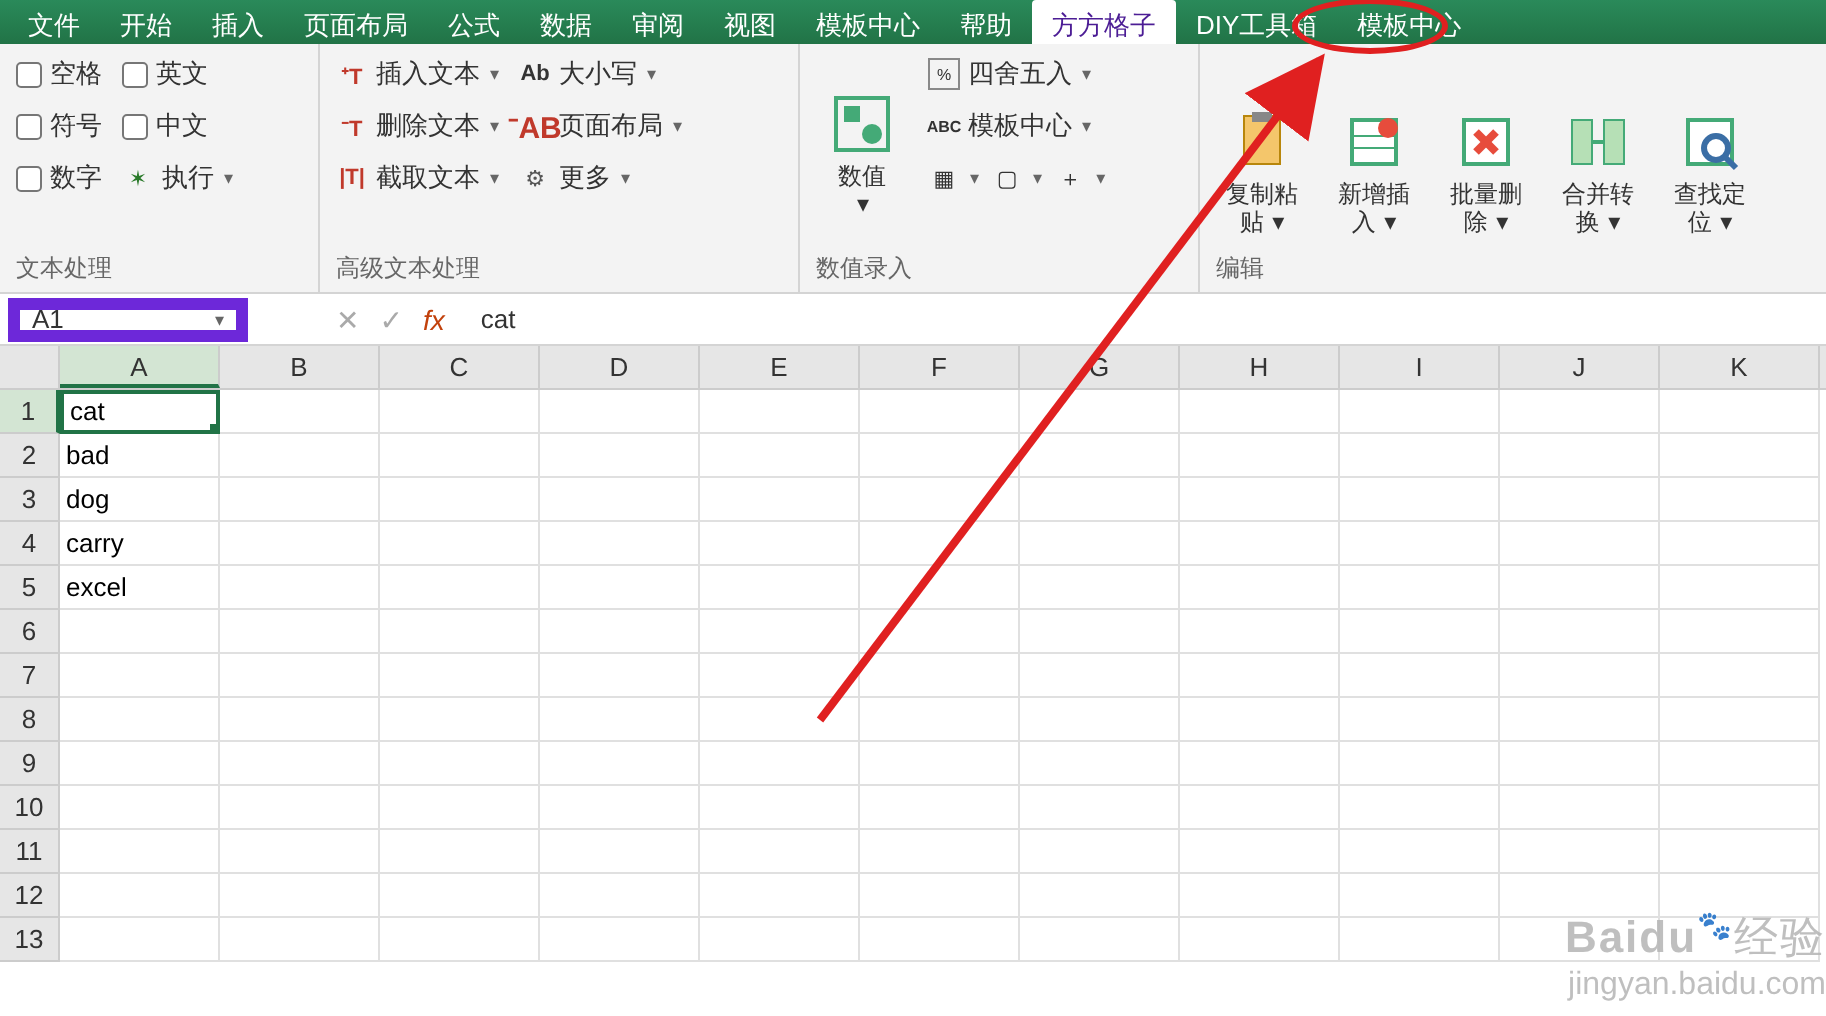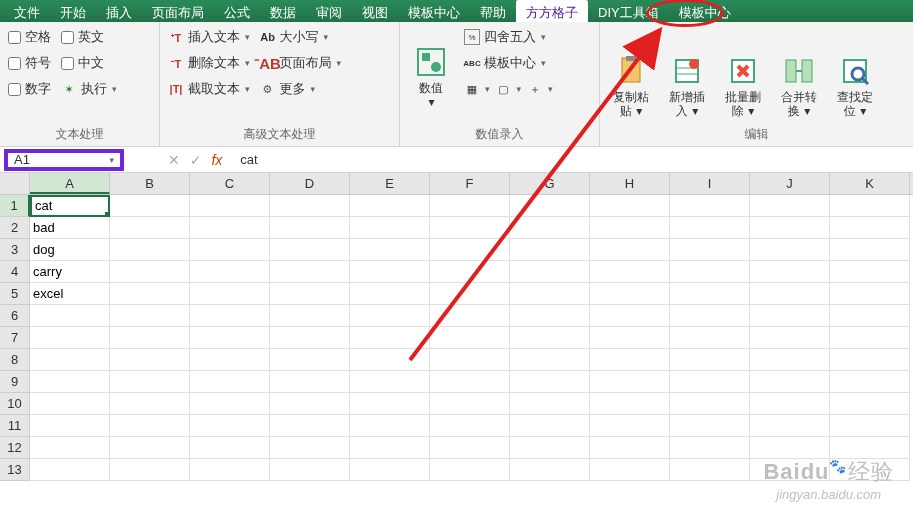--- a/index.html
+++ b/index.html
@@ -6,60 +6,60 @@
     body { background: #fff; width: 913px; height: 508px; overflow: hidden; position: relative; }
     
     .menubar { background: linear-gradient(#2a8a5a, #217346); height: 22px; display: flex; color: #fff; font-size: 13px; padding-left: 4px; }
     .menubar .tab { padding: 4px 10px; cursor: pointer; white-space: nowrap; }
     .menubar .tab.active { background: #fff; color: #4c1d95; border-radius: 2px 2px 0 0; position: relative; }
     .circle-highlight { position: absolute; border: 3px solid #e02020; border-radius: 50%; width: 78px; height: 28px; left: 646px; top: -1px; pointer-events: none; z-index: 10; }
     
     .ribbon { background: #f3f3f3; border-bottom: 1px solid #d4d4d4; height: 125px; display: flex; }
     .group { border-right: 1px solid #d4d4d4; padding: 4px 8px 0 8px; display: flex; flex-direction: column; }
     .group-body { flex: 1; display: flex; gap: 10px; }
-    .group-label { text-align: center; font-size: 12px; color: #666; padding: 3px 0; }
+    .group-label { text-align: left; font-size: 12px; color: #666; padding: 3px 0; }
     
     .col { display: flex; flex-direction: column; gap: 4px; }
     .chk { display: flex; align-items: center; gap: 4px; font-size: 13px; color: #333; cursor: pointer; height: 22px; }
     .chk input { width: 13px; height: 13px; }
     .cmd { display: flex; align-items: center; gap: 4px; font-size: 13px; color: #333; cursor: pointer; height: 22px; white-space: nowrap; }
     .dd { font-size: 9px; color: #666; margin-left: 1px; }
     .icon-box { width: 16px; height: 16px; display: inline-flex; align-items: center; justify-content: center; font-size: 11px; }
     
     .big-btn { display: flex; flex-direction: column; align-items: center; justify-content: center; padding: 4px 4px 0 4px; cursor: pointer; width: 46px; }
     .big-icon { width: 34px; height: 34px; margin-bottom: 2px; }
     .big-btn span { font-size: 12px; color: #333; text-align: center; line-height: 14px; white-space: nowrap; }
     
     .small-row { display: flex; gap: 6px; align-items: center; }
     
     .namebox-row { height: 26px; background: #fff; border-bottom: 1px solid #d4d4d4; display: flex; align-items: center; font-size: 13px; }
-    .namebox { width: 120px; border: 4px solid #6d28d9; height: 22px; margin: 0 4px; display: flex; align-items: center; padding: 0 6px; justify-content: space-between; color: #333; }
+    .namebox { width: 120px; border: 6px solid #6d28d9; height: 22px; margin: 0 4px; display: flex; align-items: center; padding: 0 6px; justify-content: space-between; color: #333; }
     .fx-controls { display: flex; align-items: center; gap: 10px; padding: 0 10px; color: #888; }
     .fx-controls .btn { cursor: pointer; font-size: 14px; }
     .formula-input { flex: 1; padding: 0 8px; color: #333; }
     
     .sheet { position: relative; }
     .col-headers { display: flex; height: 22px; background: #e6e6e6; border-bottom: 1px solid #ccc; }
     .corner { width: 30px; background: #e6e6e6; border-right: 1px solid #ccc; }
     .ch { width: 80px; text-align: center; font-size: 13px; color: #333; border-right: 1px solid #ccc; line-height: 22px; cursor: pointer; }
     .ch.sel { background: #d3e5d3; border-bottom: 2px solid #217346; }
     
     .rows { }
     .row { display: flex; height: 22px; }
     .rh { width: 30px; background: #e6e6e6; border-right: 1px solid #ccc; border-bottom: 1px solid #ccc; text-align: center; font-size: 13px; color: #333; line-height: 22px; cursor: pointer; }
     .rh.sel { background: #d3e5d3; border-right: 2px solid #217346; }
     .cell { width: 80px; border-right: 1px solid #e0e0e0; border-bottom: 1px solid #e0e0e0; font-size: 13px; padding: 0 3px; line-height: 22px; color: #000; cursor: cell; overflow: hidden; white-space: nowrap; }
     .cell.active { border: 2px solid #217346; line-height: 18px; position: relative; }
     .cell.active::after { content: ''; position: absolute; right: -3px; bottom: -3px; width: 6px; height: 6px; background: #217346; }
     
     .arrow-annot { position: absolute; pointer-events: none; z-index: 9; }
     
-    .watermark { position: absolute; right: 19px; bottom: 6px; text-align: center; color: rgba(180,180,180,0.85); pointer-events: none; }
+    .watermark { position: absolute; right: 0; bottom: 6px; text-align: right; color: rgba(180,180,180,0.85); pointer-events: none; }
     .watermark .wm1 { font-size: 22px; font-weight: bold; letter-spacing: 1px; }
-    .watermark .wm2 { font-size: 13px; font-style: italic; }
+    .watermark .wm2 { font-size: 16px; }
     .watermark .paw { font-size: 14px; vertical-align: super; }
   </style>
 </head>
 <body>
 
 <div class="menubar">
 
 <div class="tab">文件</div>
     <div class="tab">开始</div>
     <div class="tab">插入</div>

